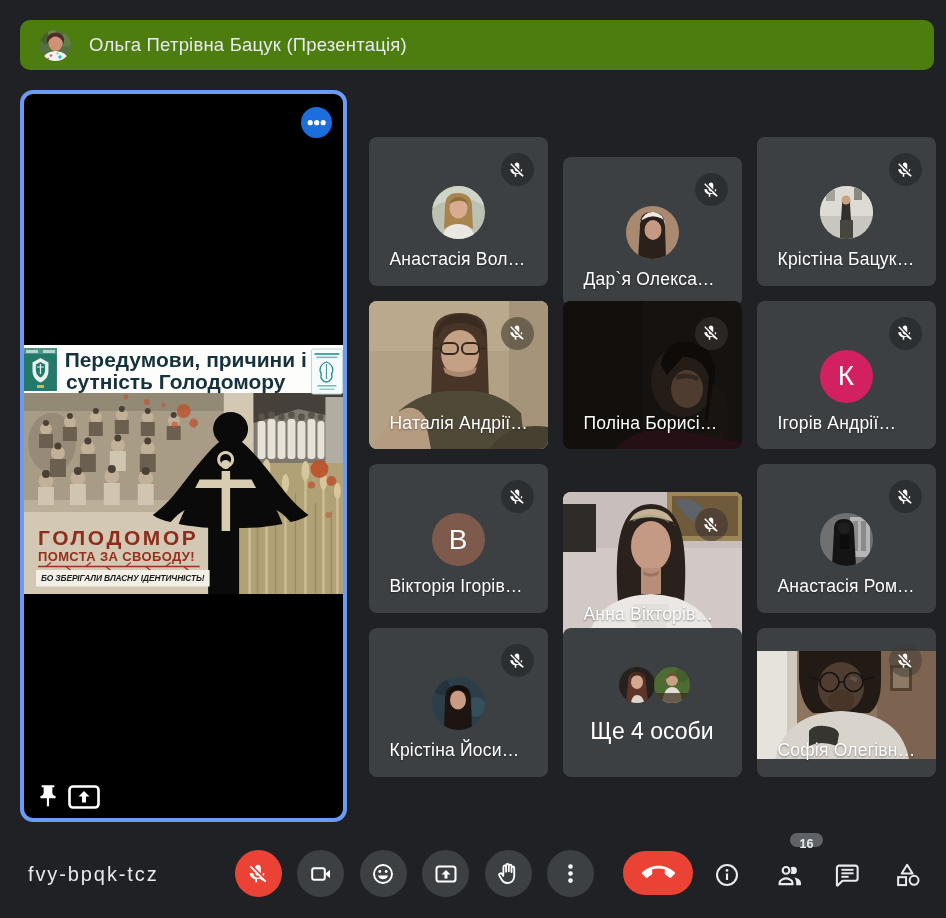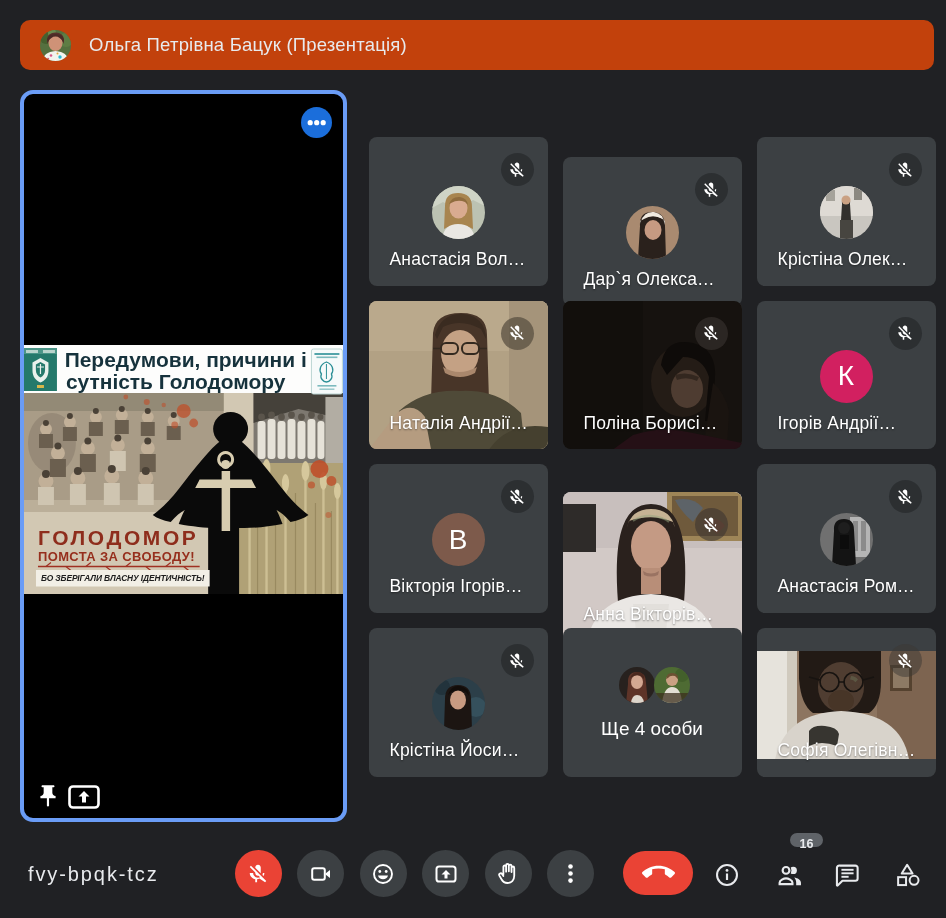--- a/index.html
+++ b/index.html
@@ -1,19 +1,19 @@
 <!DOCTYPE html>
 <html><head>
 <meta charset="utf-8">
 <style>
   html,body{margin:0;padding:0;}
   body{width:946px;height:918px;background:#202124;position:relative;overflow:hidden;
        font-family:"Liberation Sans",sans-serif;}
   .abs{position:absolute;}
-  .topbar{left:20px;top:20px;width:913.5px;height:49.5px;background:#c2410c;border-radius:10px;}
+  .topbar{left:20px;top:20px;width:913.5px;height:49.5px;background:#4d7c0f;border-radius:10px;}
   .topbar .av{position:absolute;left:20px;top:9.5px;width:31px;height:31px;border-radius:50%;overflow:hidden;}
   .topbar .nm{position:absolute;left:69px;top:0;height:49.5px;line-height:49.5px;color:#e8eaed;
       font-size:18.5px;font-weight:400;letter-spacing:.2px;}
   .ptile{left:20px;top:90px;width:327.4px;height:732px;background:#000;border:4px solid #6a9cf6;
       border-radius:13px;box-sizing:border-box;}
   .tile{width:179px;height:148.5px;background:#3c4043;border-radius:8px;overflow:hidden;}
   .name{position:absolute;left:21px;top:112px;color:#fff;font-size:17.5px;letter-spacing:.2px;line-height:20px;
       white-space:nowrap;text-shadow:0 1px 2px rgba(0,0,0,.45);}
   .mutec{position:absolute;left:132px;top:16px;width:33px;height:33px;border-radius:50%;
       background:rgba(24,26,28,.45);display:flex;align-items:center;justify-content:center;}
@@ -285,21 +285,21 @@
     <rect x="6" y="4" width="9" height="11" fill="#a5a29a"></rect>
     <path d="M22 18 Q21 12 26 12 Q31 12 30 18 L31 34 H21 Z" fill="#32302d"></path>
     <circle cx="26" cy="14" r="4.5" fill="#caa183"></circle>
     <path d="M20 34 h13 v19 h-13 Z" fill="#474540"></path>
   </svg></div>
   <div class="mutec">
       <svg width="18" height="18" viewBox="0 0 24 24">
         <path fill="#fff" d="M19 11h-1.7c0 .74-.16 1.43-.43 2.05l1.23 1.23c.56-.98.9-2.09.9-3.28zm-4.02.17c0-.06.02-.11.02-.17V5c0-1.66-1.34-3-3-3S9 3.34 9 5v.18l5.98 5.99zM4.27 3L3 4.27l6.01 6.01V11c0 1.66 1.33 3 2.99 3 .22 0 .44-.03.65-.08l1.66 1.66c-.71.33-1.5.52-2.31.52-2.76 0-5.3-2.1-5.3-5.1H3c0 3.41 2.72 6.23 6 6.72V21h2v-3.28c.91-.13 1.77-.45 2.54-.9L19.73 21 21 19.73 4.27 3z"></path>
       </svg>
     </div>
-  <div class="name">Крістіна Олек…</div>
+  <div class="name">Крістіна Бацук…</div>
 </div>
 
 <div class="abs tile" style="left:368.5px;top:300.7px;">
   <svg class="vid" width="179" height="148.5" viewBox="0 0 179 148.5" preserveAspectRatio="none">
     <rect width="179" height="148.5" fill="#b2a184"></rect>
     <rect x="0" y="0" width="179" height="50" fill="#baa98c"></rect>
     <path d="M140 0 h39 v148.5 h-39 Z" fill="#a5947a"></path>
     <path d="M64 32 Q66 12 92 12 Q118 12 118 34 L120 100 H62 Z" fill="#483528"></path>
     <ellipse cx="91" cy="52" rx="19" ry="23" fill="#c4a184"></ellipse>
     <path d="M66 34 Q72 12 94 13 Q116 15 117 38 L112 28 Q92 17 74 26 L68 38 Z" fill="#3a2b20"></path>
@@ -432,21 +432,21 @@
   <div class="abs" style="left:91px;top:39px;width:36px;height:36px;border-radius:50%;overflow:hidden;">
     <svg width="36" height="36" viewBox="0 0 36 36">
       <rect width="36" height="36" fill="#4e6b33"></rect>
       <circle cx="28" cy="8" r="7" fill="#43602b"></circle>
       <circle cx="18" cy="13" r="6" fill="#caa184"></circle>
       <path d="M12 12 Q13 5 19 6 Q25 7 24 12 L21 9 Q16 8 14 11 Z" fill="#6b5132"></path>
       <path d="M8 36 Q10 20 18 20 Q27 20 28 36 Z" fill="#e3ded4"></path>
       <rect x="0" y="26" width="36" height="10" fill="#3c2f1e" opacity=".75"></rect>
     </svg>
   </div>
-  <div class="abs" style="left:0;top:90px;width:179px;text-align:center;color:#fff;font-size:19px;">Ще 4 особи</div>
+  <div class="abs" style="left:0;top:90px;width:179px;text-align:center;color:#fff;font-size:23px;">Ще 4 особи</div>
 </div>
 
 <div class="abs tile" style="left:756.5px;top:628.1px;">
   <svg class="abs" style="left:0;top:22.7px;" width="179" height="108.5" viewBox="0 0 179 108.5" preserveAspectRatio="none">
     <rect width="179" height="108.5" fill="#8d7560"></rect>
     <rect x="120" y="0" width="59" height="108.5" fill="#7d6450"></rect>
     <rect x="0" y="0" width="38" height="108.5" fill="#e6e3dc"></rect>
     <rect x="30" y="0" width="10" height="108.5" fill="#d0cabe"></rect>
     <rect x="133" y="14" width="22" height="26" fill="#55422f"></rect>
     <rect x="136" y="17" width="16" height="20" fill="#8d7a64"></rect>

